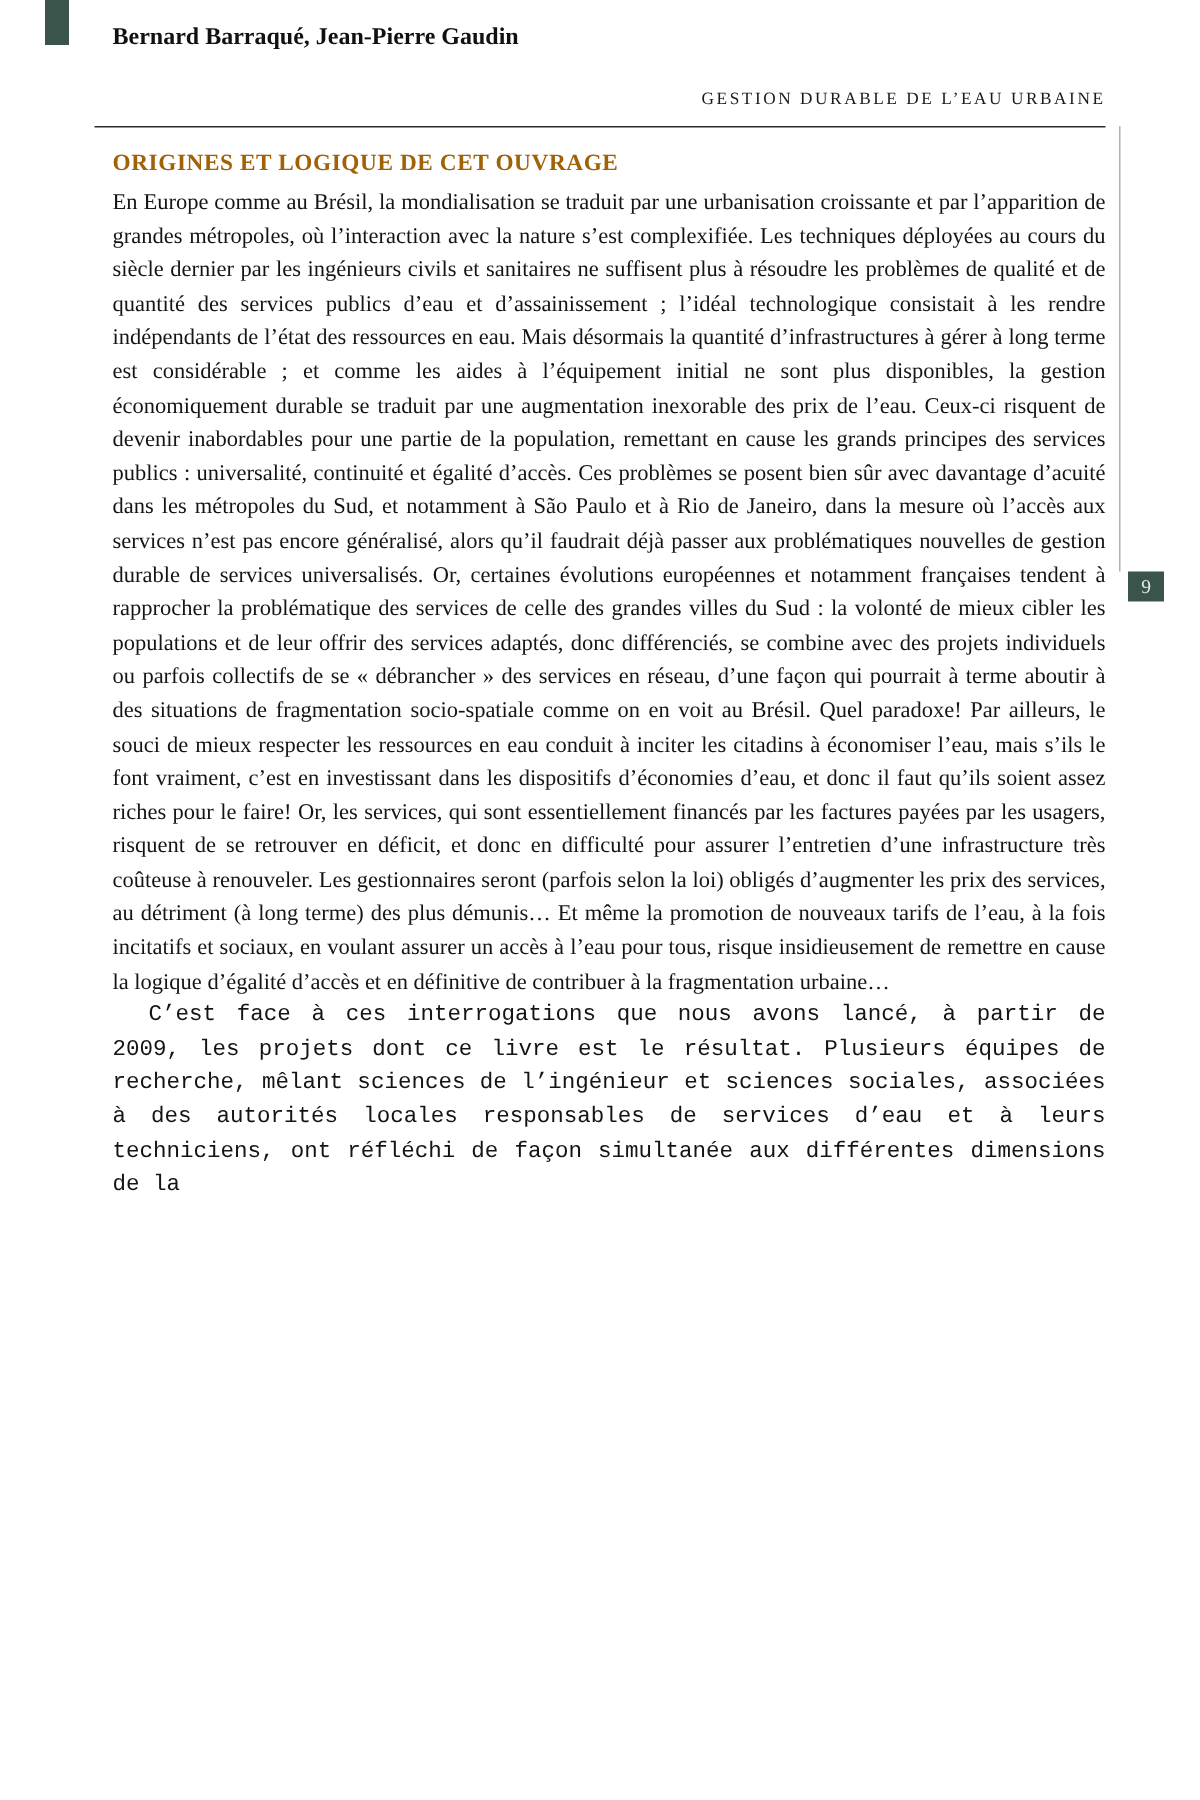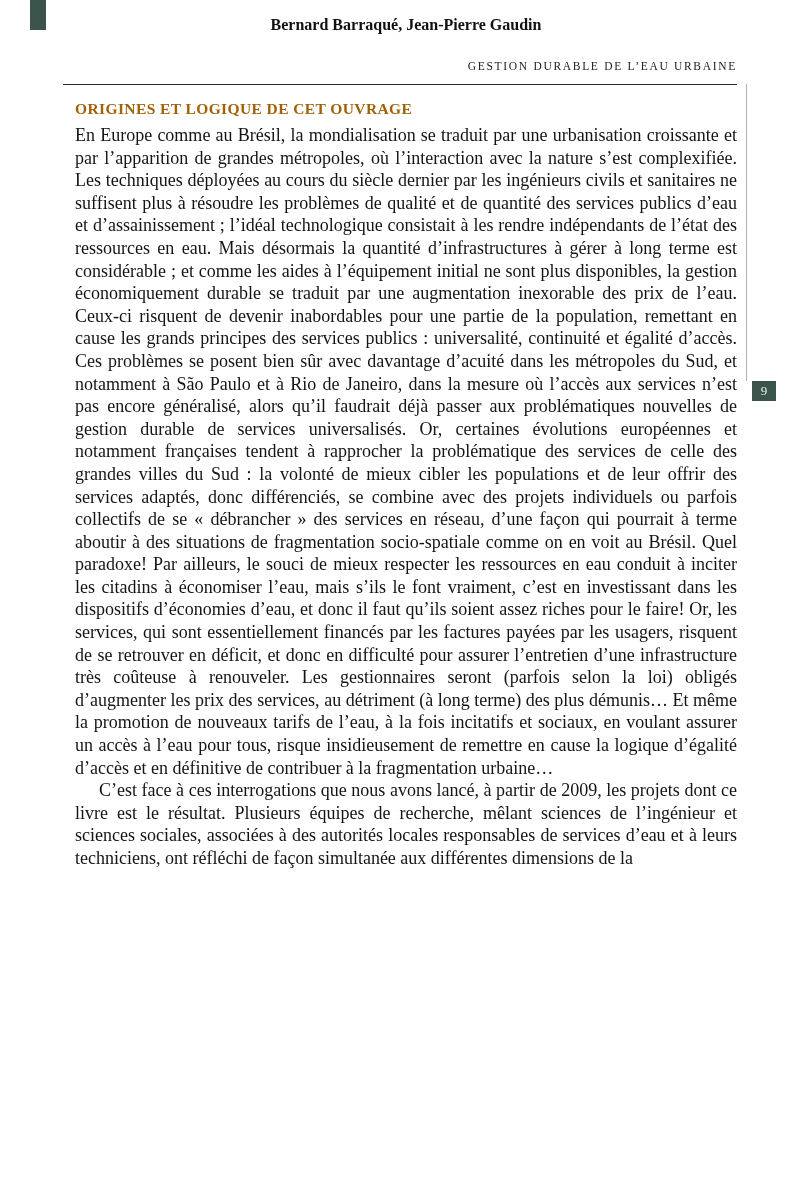--- a/index.html
+++ b/index.html
@@ -76,42 +76,41 @@
     text-align: center;
     font-style: italic;
     font-weight: 400;
     font-size: 47px;
     line-height: 1.15;
     letter-spacing: 1px;
     color: var(--title_color, #7e948c);
   }
   .authors {
     margin-top: 16px;
-    text-align: center;
     font-weight: 700;
     font-size: 16px;
     color: #111111;
   }
   .section-heading {
     margin: 0;
     margin-top: 66px;
     font-size: 15.5px;
     font-weight: 700;
     letter-spacing: 0.4px;
     color: #a16207;
   }
   .para {
     margin: 0;
-    font-size: 18px;
+    font-size: 15px;
     line-height: 22.6px;
     text-align: justify;
     color: #141414;
   }
   .para.first { margin-top: 6px; }
-  .para.indented { text-indent: 24px; }
+  .para.indented { text-indent: 24px; font-family: Liberation Mono, monospace; }
 </style>
 </head>
 <body>
 
 <div class="page">
 
   <div class="corner-tab"></div>
 
   <div class="running-head">GESTION DURABLE DE L’EAU URBAINE</div>
 

